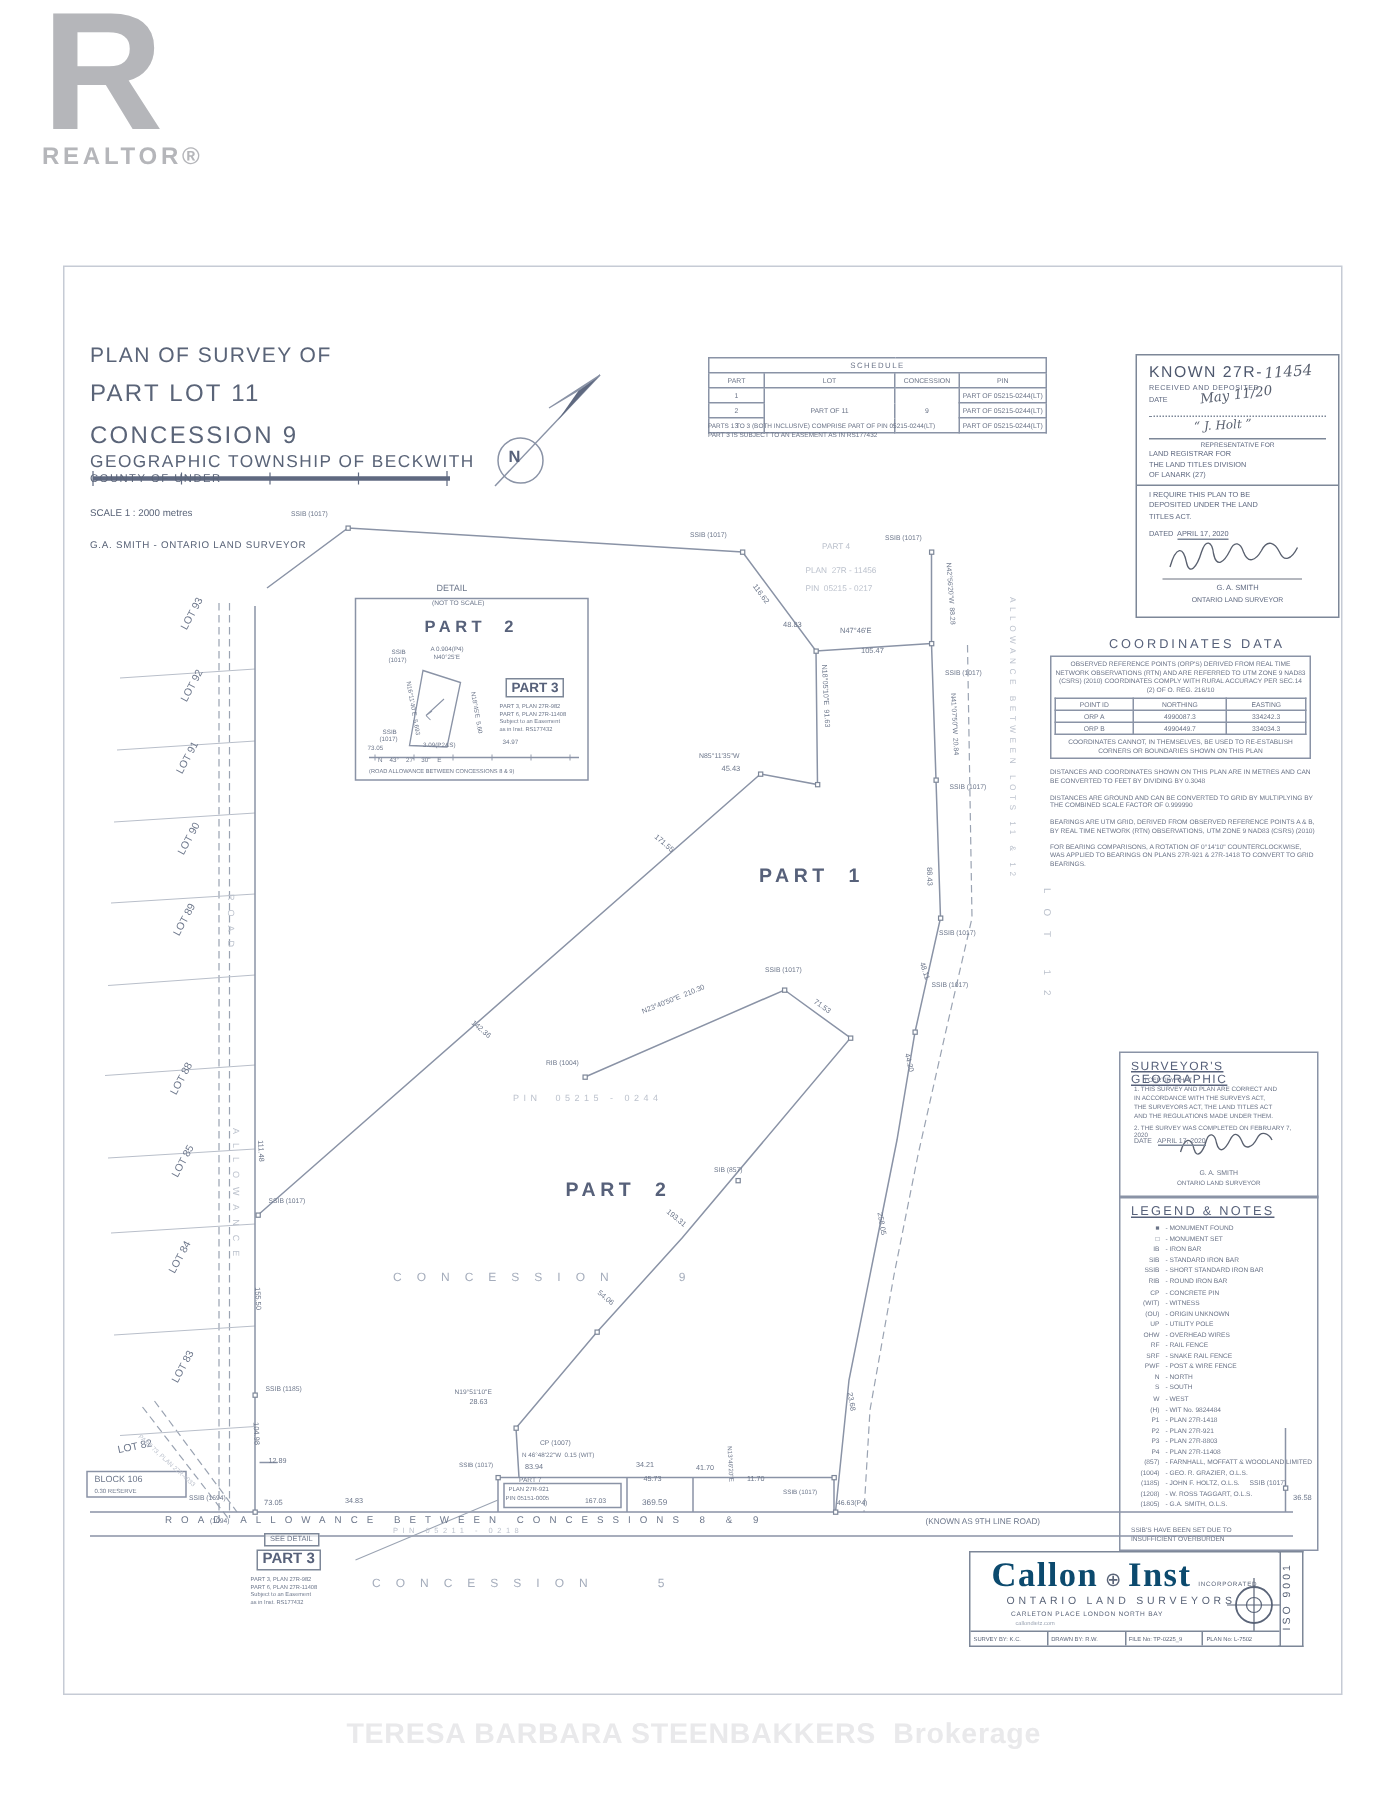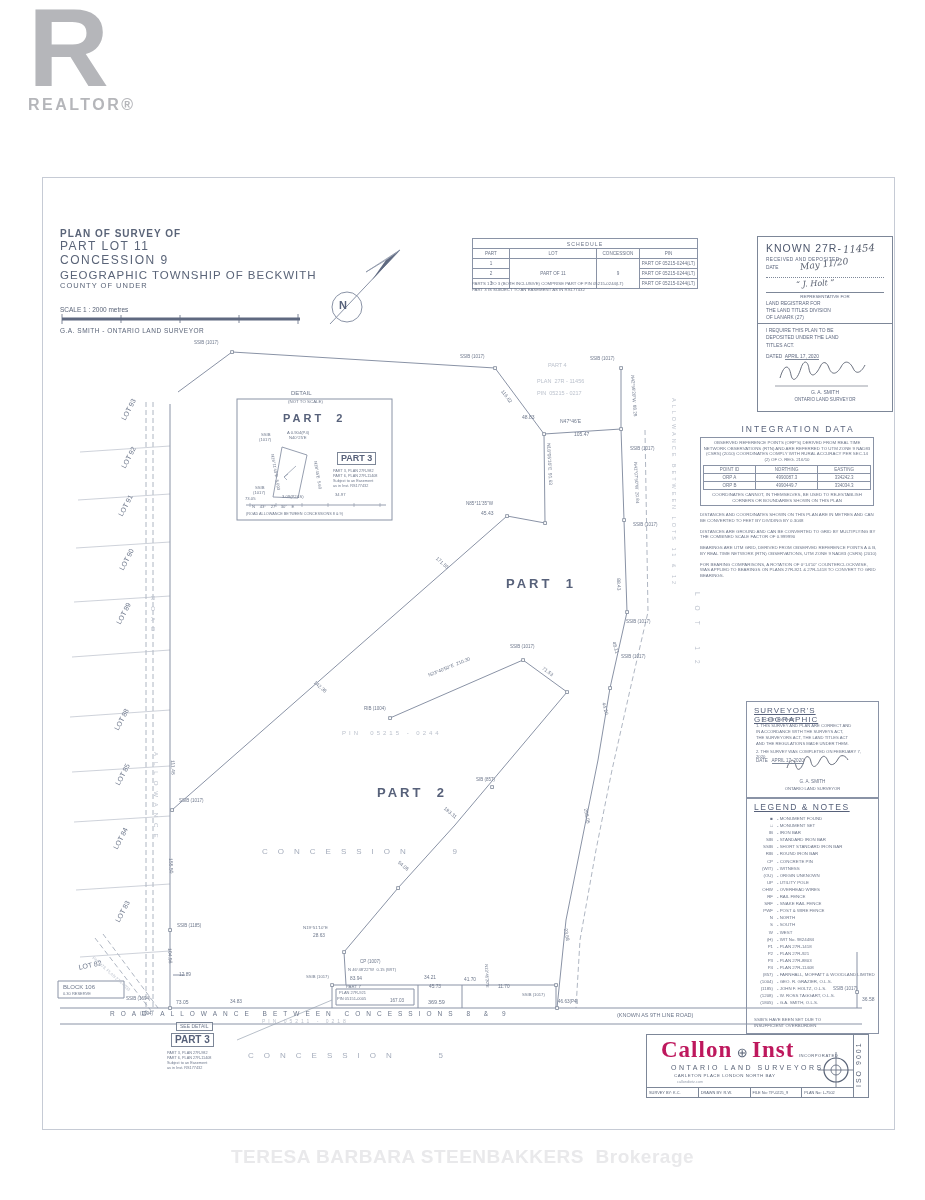--- a/index.html
+++ b/index.html
@@ -16,22 +16,22 @@
   .lbl.sp1{letter-spacing:3px;}
   .lbl.sp2{letter-spacing:6px;}
   .lbl.sp3{letter-spacing:10px;}
   .lbl.box{border:1px solid #7d8798;padding:1px 3px;background:rgba(255,255,255,.7);}
   
   .realtor{position:absolute;left:28px;top:2px;color:#b5b6ba;}
   .realtor .r{font-size:112px;font-weight:900;line-height:.82;letter-spacing:-4px;}
   .realtor .word{font-size:16px;font-weight:700;letter-spacing:2.5px;margin-top:2px;}
   
   .titleblock{position:absolute;left:60px;top:228px;width:310px;color:#5a6478;}
-  .tb1{font-size:10px;letter-spacing:1px;font-weight:bold;}
-  .tb2{font-size:12px;letter-spacing:1.5px;margin-top:0;}
+  .tb1{font-size:14px;letter-spacing:1px;}
+  .tb2{font-size:16px;letter-spacing:1.5px;margin-top:10px;}
   .tb4{font-size:11.5px;letter-spacing:1px;margin-top:2px;}
   .tb5{font-size:7.5px;letter-spacing:1px;}
   .tbscale{font-size:6.5px;margin-top:16px;}
   .tbsurv{font-size:6.5px;margin-top:14px;letter-spacing:.5px;}
   
   .sched{position:absolute;left:472px;top:238px;width:226px;border-collapse:collapse;
          font-size:4.6px;color:#6b7488;}
   .sched td,.sched th{border:1px solid #8a93a6;text-align:center;padding:1px 1px;font-weight:400;height:7px;}
   .sched .ttl{font-size:5.2px;letter-spacing:1px;}
   .schednotes{position:absolute;left:472px;top:281px;width:230px;font-size:4.3px;line-height:1.35;color:#6b7488;}
@@ -43,21 +43,21 @@
   .solidline{border-bottom:1px solid #7d8798;}
   
   .panel{position:absolute;border:1px solid #8a93a6;}
   .itable{border-collapse:collapse;width:100%;font-size:4.5px;color:#6b7488;}
   .itable td,.itable th{border:1px solid #8a93a6;text-align:center;padding:1px;font-weight:400;}
   .smallp{font-size:4.4px;line-height:1.3;margin:0 0 5px 0;}
   .legrow{display:flex;font-size:4.4px;line-height:7.1px;}
   .legsym{width:26px;text-align:right;padding-right:4px;flex:none;}
   
   .firm{position:absolute;left:646px;top:1034px;width:206px;height:62px;border:1px solid #7d8798;color:#5a6478;}
-  .firmlogo{font-family:"Liberation Serif",serif;font-weight:700;font-size:23px;color:#be185d;letter-spacing:1px;}
+  .firmlogo{font-family:"Liberation Serif",serif;font-weight:700;font-size:23px;color:#0c4a6e;letter-spacing:1px;}
   .firmrow{position:absolute;left:0;bottom:0;width:100%;display:flex;border-top:1px solid #7d8798;font-size:3.9px;}
   .firmrow div{flex:1;border-right:1px solid #7d8798;padding:2px 2px;white-space:nowrap;overflow:hidden;}
   .firmrow div:last-child{border-right:none;}
   .iso{position:absolute;left:852px;top:1034px;width:16px;height:62px;border:1px solid #7d8798;border-left:none;}
   .iso span{position:absolute;left:3px;top:52px;transform:rotate(-90deg);transform-origin:0 0;
             font-size:7px;letter-spacing:2px;color:#5a6478;white-space:pre;}
   .watermark{position:absolute;left:50%;top:1146px;transform:translateX(-50%);
              font-size:19px;font-weight:700;letter-spacing:.5px;color:#e9e9eb;white-space:pre;}
 </style>
 </head>
@@ -217,21 +217,21 @@
 TITLES ACT.</div>
   <div class="abs" style="left:8px;top:117px;font-size:4.9px;">
     <span>DATED</span>&nbsp;
     <span class="solidline">APRIL 17, 2020</span>
   </div>
   <div class="abs" style="left:0;top:152px;width:134px;text-align:center;font-size:5px;">G. A. SMITH</div>
   <div class="abs" style="left:0;top:160px;width:134px;text-align:center;font-size:4.6px;">ONTARIO LAND SURVEYOR</div>
 </div>
 
 <div class="abs" style="left:700px;top:424px;width:196px;">
-  <div style="text-align:center;font-size:8.5px;letter-spacing:2px;color:#57617a;">INTEGRATION DATA</div>
+  <div style="text-align:center;font-size:8.5px;letter-spacing:2px;color:#57617a;">COORDINATES DATA</div>
   <div style="border:1px solid #8a93a6;margin-top:3px;padding:2px;width:168px;">
     <div class="smallp" style="text-align:center;margin-bottom:2px;">OBSERVED REFERENCE POINTS (ORP'S) DERIVED FROM REAL TIME NETWORK OBSERVATIONS (RTN) AND ARE REFERRED TO UTM ZONE 9 NAD83 (CSRS) (2010) COORDINATES COMPLY WITH RURAL ACCURACY PER SEC.14 (2) OF O. REG. 216/10</div>
     <table class="itable">
       <thead>
         <tr>
           <th>POINT ID</th>
           <th>NORTHING</th>
           <th>EASTING</th>
         </tr>
       </thead>

